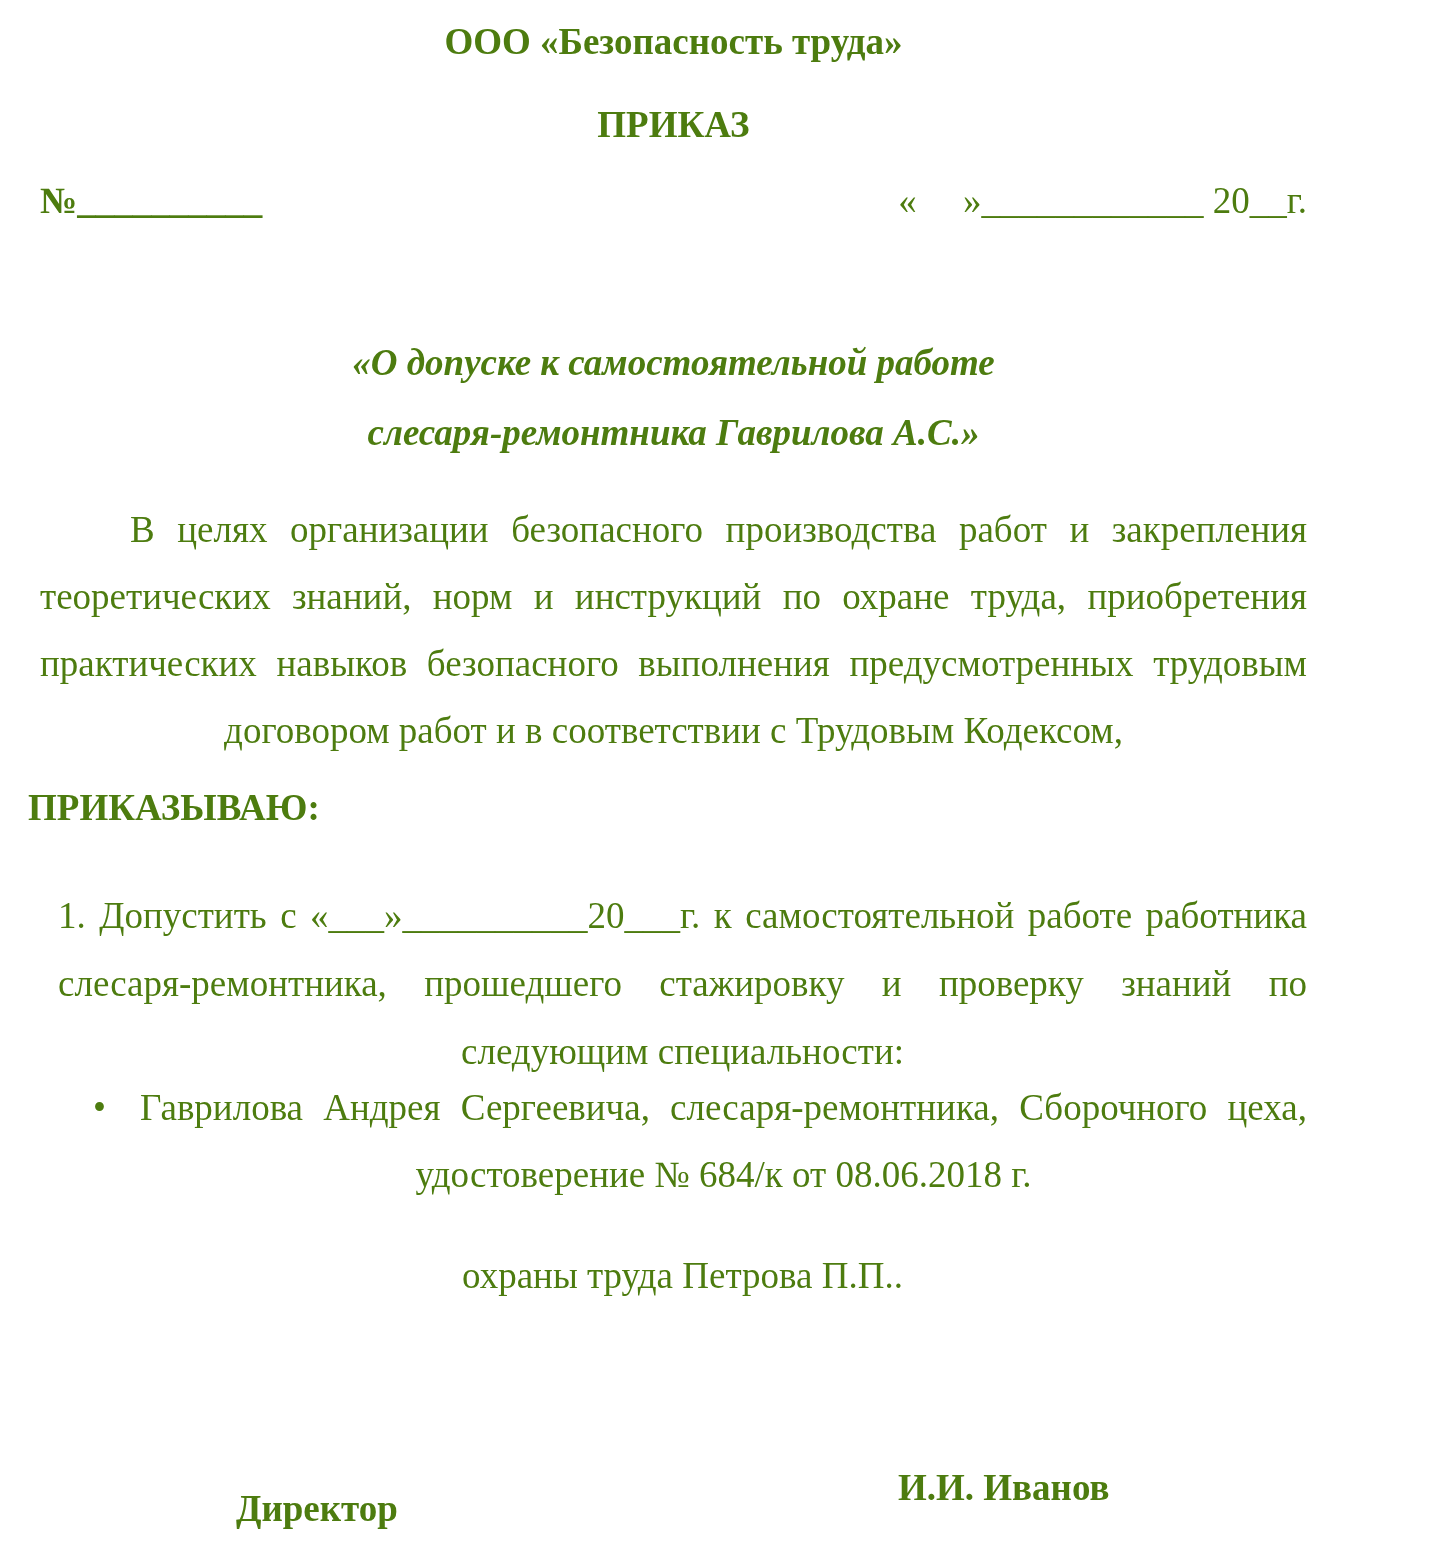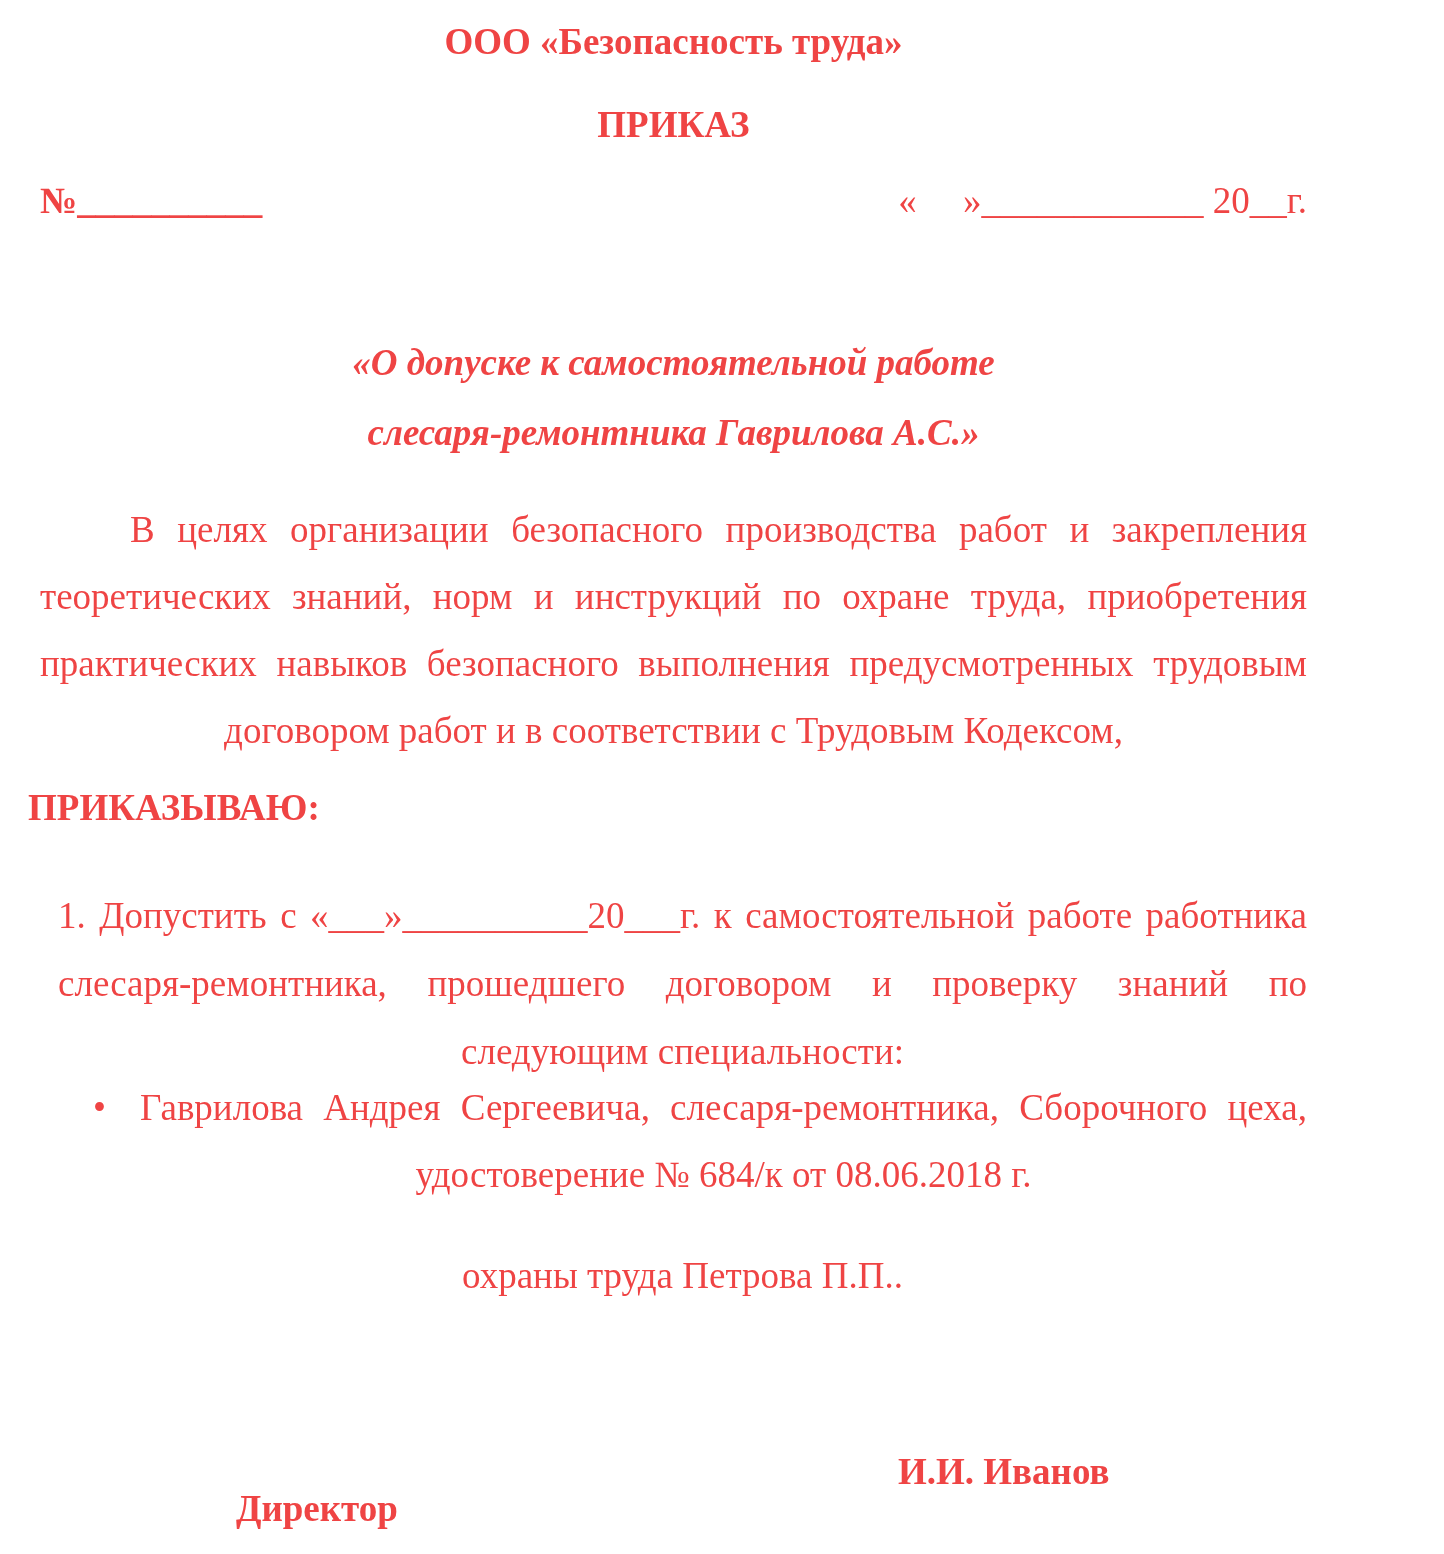--- a/index.html
+++ b/index.html
@@ -5,21 +5,21 @@
   html, body {
     margin: 0;
     padding: 0;
     background: #ffffff;
   }
   .page {
     position: relative;
     width: 1444px;
     height: 1554px;
     background: #ffffff;
-    color: #ef4444;
+    color: #4d7c0f;
     font-family: "Liberation Serif", "DejaVu Serif", serif;
     font-size: 37px;
     overflow: hidden;
   }
   .abs { position: absolute; }
 
   .title {
     left: 40px; top: 20px; width: 1267px;
     text-align: center;
     font-weight: bold;
@@ -75,21 +75,21 @@
   }
   .item2 {
     left: 58px; top: 1242px; width: 1249px;
     line-height: 67px;
   }
   .signature-row {
     left: 0; top: 1450px; width: 1444px;
     font-weight: bold;
   }
   .sig-position { position: absolute; left: 236px; top: 0; margin-top: 37px; }
-  .sig-name { position: absolute; left: 898px; top: 0; text-align: center; }
+  .sig-name { position: absolute; left: 898px; top: 16px; text-align: center; }
 
   
   .line-j {
     text-align: justify;
     text-align-last: justify;
     text-justify: inter-word;
   }
   
   .line-l {
     text-align: center;
@@ -118,21 +118,21 @@
     <div class="line-j first">В целях организации безопасного производства работ и закрепления</div>
     <div class="line-j">теоретических знаний, норм и инструкций по охране труда, приобретения</div>
     <div class="line-j">практических навыков безопасного выполнения предусмотренных трудовым</div>
     <div class="line-l">договором работ и в соответствии с Трудовым Кодексом,</div>
   </div>
 
   <div class="abs order-heading">ПРИКАЗЫВАЮ:</div>
 
   <div class="abs item1">
     <div class="line-j">1. Допустить с «___»__________20___г. к самостоятельной работе работника</div>
-    <div class="line-j">слесаря-ремонтника, прошедшего договором и проверку знаний по</div>
+    <div class="line-j">слесаря-ремонтника, прошедшего стажировку и проверку знаний по</div>
     <div class="line-l">следующим специальности:</div>
   </div>
 
   <div class="abs bullet-row">
     <span class="bullet-dot">•</span>
     <div class="bullet-text">
       <div class="line-j">Гаврилова Андрея Сергеевича, слесаря-ремонтника, Сборочного цеха,</div>
       <div class="line-l">удостоверение № 684/к от 08.06.2018 г.</div>
     </div>
   </div>

